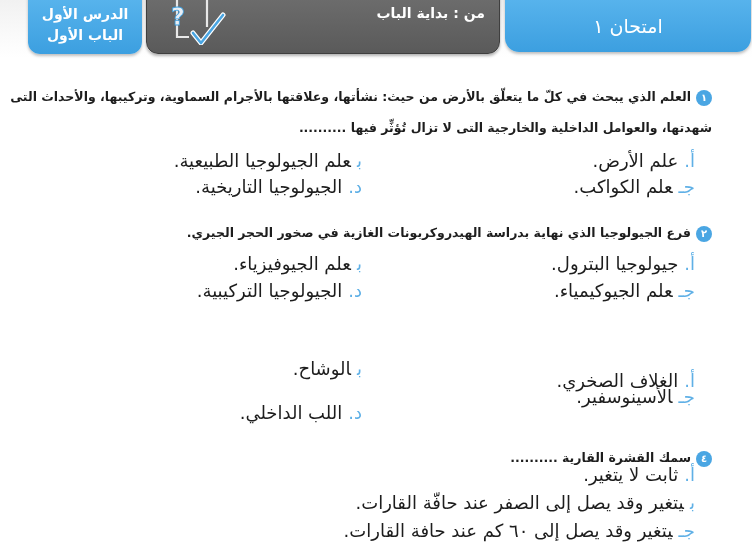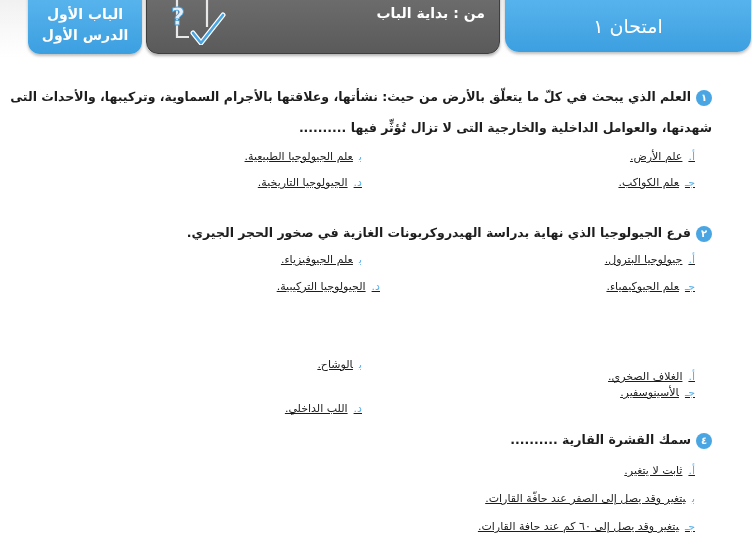--- a/index.html
+++ b/index.html
@@ -99,24 +99,23 @@
       font-size: 10px;
       line-height: 16px;
       text-align: center;
       margin-left: 5px;
       vertical-align: middle;
       font-weight: bold;
     }
     .q-line { white-space: nowrap; }
     .opt {
       position: absolute;
-      font-size: 11px;
+      font-size: 18px;
       color: #1d1d1d;
       white-space: nowrap;
-      text-decoration: underline;
     }
     .opt .letter {
       color: #5fb0e6;
       margin-left: 6px;
       font-weight: normal;
     }
   </style>
 </head>
 <body>
 
@@ -135,22 +134,22 @@
     <svg class="quiz-icon" viewBox="0 0 60 48">
       <path d="M8 2 V40 H20" fill="none" stroke="#e8e8e8" stroke-width="2.2"></path>
       <path d="M38 2 V30" fill="none" stroke="#e8e8e8" stroke-width="2.2"></path>
       <text x="16" y="28" font-size="24" font-weight="bold" fill="#e9eef4" stroke="#3c9fe0" stroke-width="0.8" font-family="DejaVu Sans, sans-serif">?</text>
       <path d="M24 36 L32 46 L54 18" fill="none" stroke="#ffffff" stroke-width="5" stroke-linecap="round" stroke-linejoin="round"></path>
       <path d="M24 36 L32 46 L54 18" fill="none" stroke="#4aa6e3" stroke-width="2.6" stroke-linecap="round" stroke-linejoin="round"></path>
     </svg>
   </div>
 
   <div class="chapter-badge">
+    <div>الدرس الأول</div>
     <div>الباب الأول</div>
-    <div>الدرس الأول</div>
   </div>
 
   <div class="q" style="top:89px;">
     <div class="q-line">
       <span class="q-num">١</span><span>العلم الذي يبحث في كلّ ما يتعلّق بالأرض من حيث: نشأتها، وعلاقتها بالأجرام السماوية، وتركيبها، والأحداث التى</span>
     </div>
   </div>
   <div class="q" style="top:120px;">
     <div class="q-line"><span>شهدتها، والعوامل الداخلية والخارجية التى لا تزال تُؤثِّر فيها ..........</span></div>
   </div>
@@ -175,38 +174,38 @@
   </div>
   <div class="opt" style="right:57px; top:253px;">
     <span class="letter">أ.</span><span>جيولوجيا البترول.</span>
   </div>
   <div class="opt" style="right:390px; top:253px;">
     <span class="letter">ب</span><span>علم الجيوفيزياء.</span>
   </div>
   <div class="opt" style="right:57px; top:280px;">
     <span class="letter">جـ</span><span>علم الجيوكيمياء.</span>
   </div>
-  <div class="opt" style="right:372px; top:280px;">
+  <div class="opt" style="right:390px; top:280px;">
     <span class="letter">د.</span><span>الجيولوجيا التركيبية.</span>
   </div>
 
   <div class="opt" style="right:57px; top:358px;margin-top:12px;">
     <span class="letter">أ.</span><span>الغلاف الصخري.</span>
   </div>
   <div class="opt" style="right:390px; top:358px;">
     <span class="letter">ب</span><span>الوشاح.</span>
   </div>
   <div class="opt" style="right:57px; top:386px;">
     <span class="letter">جـ</span><span>الأسينوسفير.</span>
   </div>
   <div class="opt" style="right:390px; top:386px;margin-top:16px;">
     <span class="letter">د.</span><span>اللب الداخلي.</span>
   </div>
 
-  <div class="q" style="top:432px;">
+  <div class="q" style="top:450px;">
     <div class="q-line">
       <span class="q-num">٤</span><span>سمك القشرة القارية ..........</span>
     </div>
   </div>
   <div class="opt" style="right:57px; top:464px;">
     <span class="letter">أ.</span><span>ثابت لا يتغير.</span>
   </div>
   <div class="opt" style="right:57px; top:492px;">
     <span class="letter">ب</span><span>يتغير وقد يصل إلى الصفر عند حافّة القارات.</span>
   </div>

